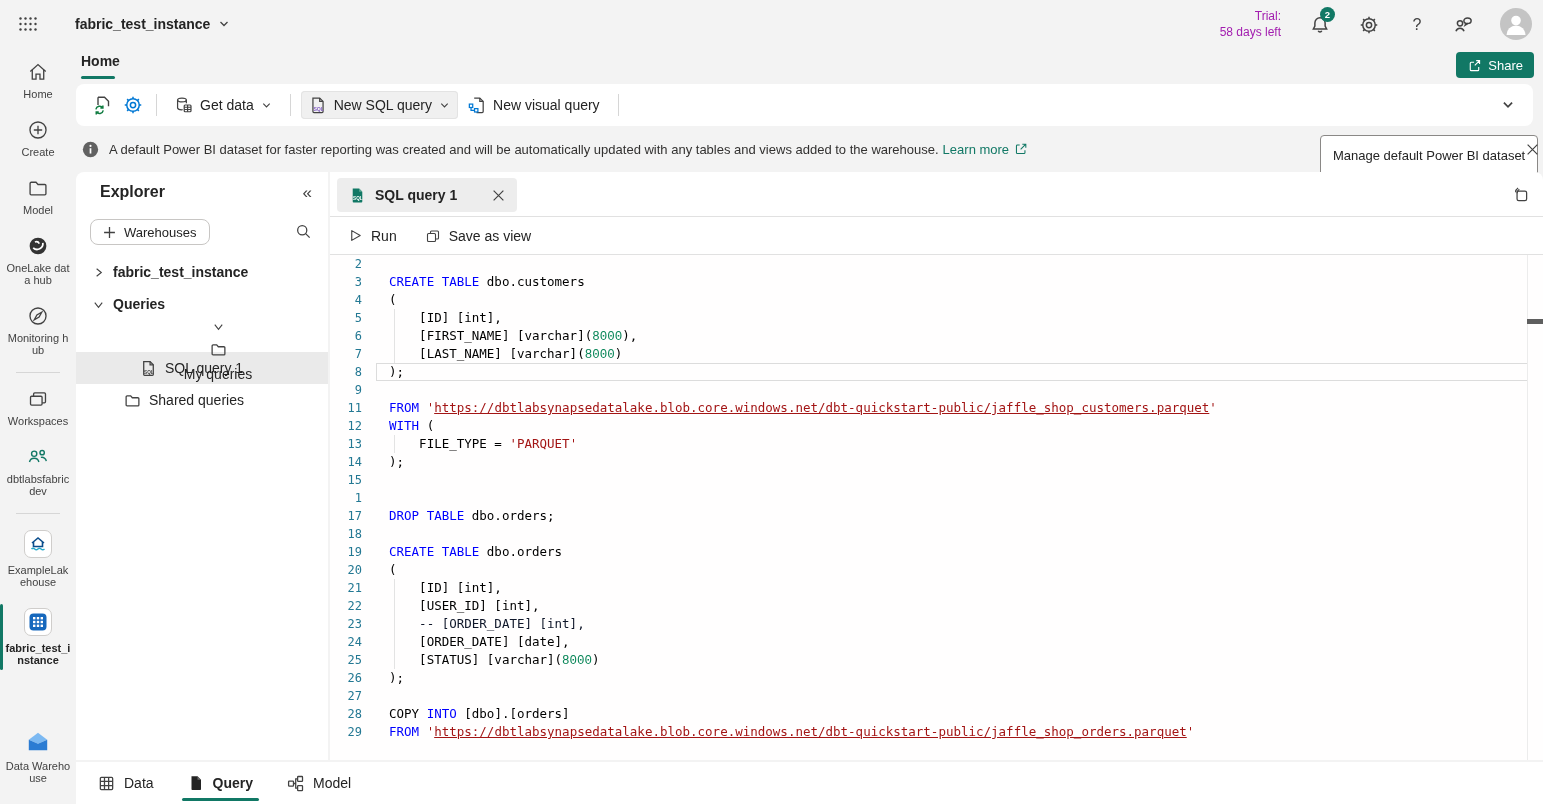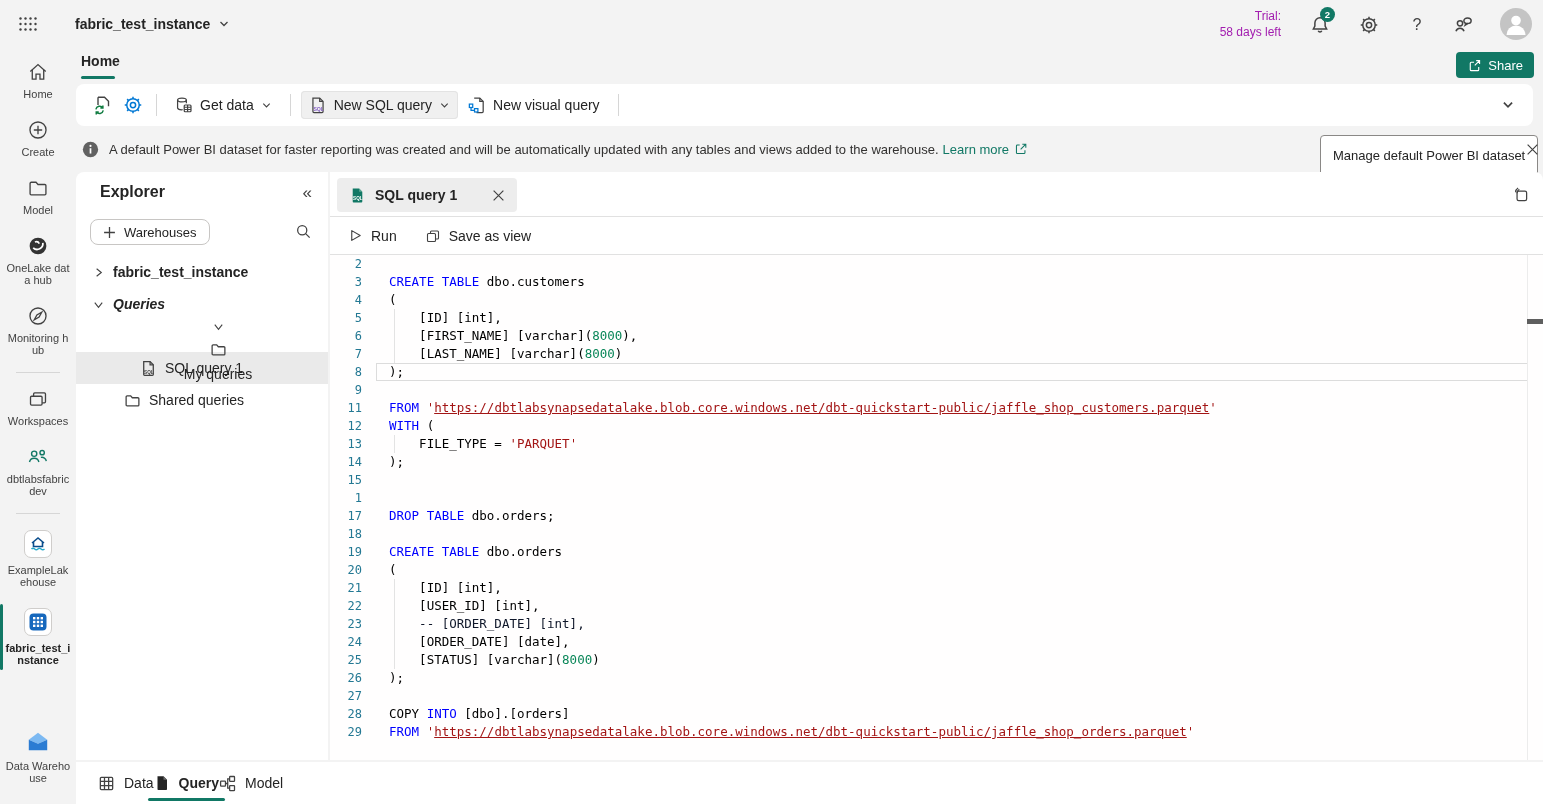--- a/index.html
+++ b/index.html
@@ -74,27 +74,27 @@
 
   .code-area { position:absolute; left:0; top:83px; right:0; bottom:0; background:#fffefe; overflow:hidden; }
   .code-lines { position:absolute; left:0; top:0; right:0; }
   .code-line { position:relative; height:18px; display:flex; font-family:"DejaVu Sans Mono","Liberation Mono",monospace; font-size:12.5px; line-height:18px; }
   .ln { width:32px; text-align:right; color:#237893; font-size:12px; flex:none; }
   .code { margin-left:27px; white-space:pre;text-align:right; }
   .code span { white-space:pre; }
   .guide { position:absolute; left:64px; top:0; bottom:0; width:1px; background:#e3e3e3; }
   .tk-kw { color:#0000ff; } .tk-pl { color:#000; } .tk-str { color:#a31515; }
   .tk-strlink { color:#a31515; text-decoration:underline; cursor:pointer; }
-  .tk-num { color:#098658; } .tk-com { color:#0f172a; }
+  .tk-num { color:#098658;font-family:Liberation Mono, monospace; } .tk-com { color:#0f172a; }
   .cur-line { position:absolute; left:46px; right:15px; height:18px; border:1px solid #dcdcdc; pointer-events:none; }
   .scroll-track { position:absolute; right:15px; top:0; bottom:0; width:1px; background:#ececec; }
   .ovr-mark { position:absolute; right:0; width:16px; height:5px; background:#5f5f5f; }
 
   
-  .bottombar { position:absolute; left:76px; top:762px; width:1467px; height:42px; background:#fff; display:flex; align-items:center; padding-left:22px; }
+  .bottombar { position:absolute; left:76px; top:762px; width:1467px; height:42px; background:#fff; display:flex; align-items:center; padding-left:22px; gap:34px; }
   .bb-tab { position:relative; height:42px; display:flex; align-items:center; gap:9px; font-size:14px; cursor:pointer; color:#242424; }
   .bb-tab.active { font-weight:700; }
   .bb-tab.active::after { content:""; position:absolute; left:-6px; right:-6px; bottom:3px; height:3px; background:#117865; border-radius:2px; }
 </style>
 </head>
 <body>
 
 <div class="topbar">
   <div class="waffle">
       <svg width="20" height="16" viewBox="0 0 20 16">
@@ -396,21 +396,21 @@
     </div>
   <div class="tree">
       <div class="tree-row" style="padding-left: 16px;">
         <span class="icon">
           <svg width="13" height="13" viewBox="0 0 14 14">
             <path d="M5 3 L10 7 L5 11" stroke="#424242" stroke-width="1.2" fill="none"></path>
           </svg>
         </span>
         <span class="lbl" style="font-weight: 700;">fabric_test_instance</span>
       </div>
-      <div class="tree-row" style="padding-left: 16px; font-style: italic;">
+      <div class="tree-row" style="padding-left: 16px;">
         <span class="icon">
           <svg width="13" height="13" viewBox="0 0 14 14">
             <path d="M3 5 L7 10 L11 5" stroke="#424242" stroke-width="1.2" fill="none"></path>
           </svg>
         </span>
         <span class="lbl" style="font-weight: 700;">Queries</span>
       </div>
       <div class="tree-row" style="padding-left: 32px; flex-direction: column;">
         <span class="icon">
           <svg width="13" height="13" viewBox="0 0 14 14">

